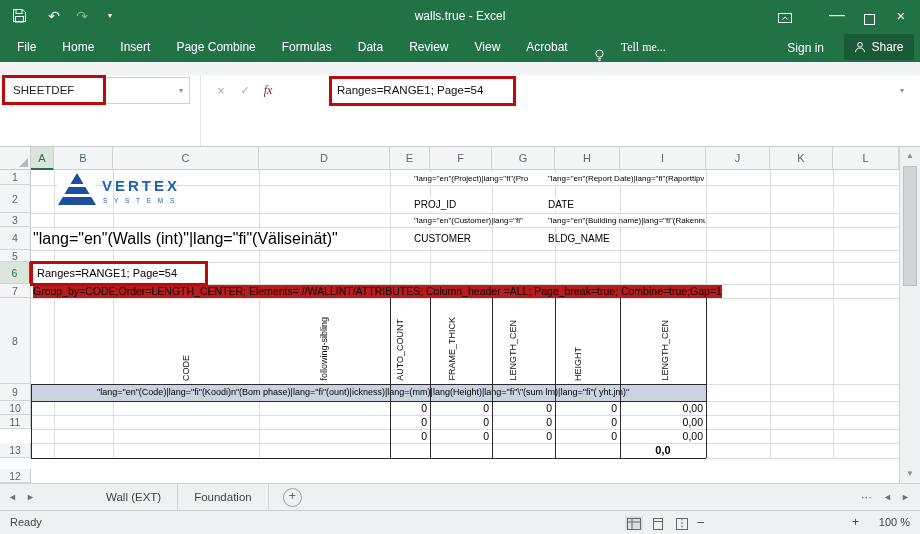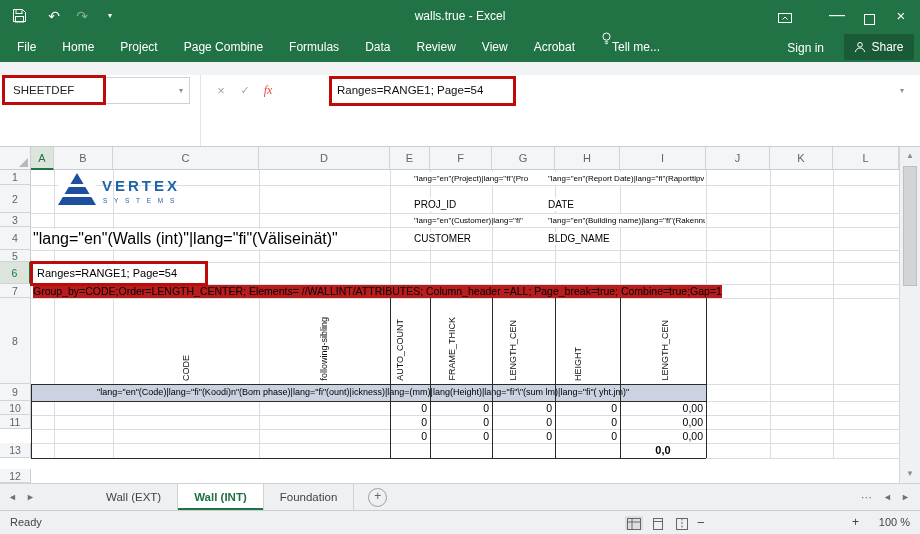--- a/index.html
+++ b/index.html
@@ -93,28 +93,28 @@
     </div>
     <div class="abs tb-btn" style="left:822px;top:0;width:30px;line-height:30px;">—</div>
     <div class="abs tb-btn" style="left:854px;top:11px;width:30px;"><span style="display:inline-block;width:9px;height:9px;border:1px solid #fff;"></span></div>
     <div class="abs tb-btn" style="left:886px;top:0;width:30px;line-height:32px;font-size:15px;">×</div>
   </div>
 
   <div class="abs ribbon">
     <div class="rtabs">
       <div class="rtab">File</div>
       <div class="rtab">Home</div>
-      <div class="rtab">Project</div>
+      <div class="rtab">Insert</div>
       <div class="rtab">Page Combine</div>
       <div class="rtab">Formulas</div>
       <div class="rtab">Data</div>
       <div class="rtab">Review</div>
       <div class="rtab">View</div>
       <div class="rtab">Acrobat</div>
-      <div class="rtab" style="display:flex;align-items:flex-start;gap:0;">
+      <div class="rtab" style="display:flex;align-items:flex-end;gap:16px;font-family:Liberation Serif, serif;">
         <span style="display:inline-flex;">
             <svg width="11" height="13" viewBox="0 0 11 13">
               <circle cx="5.5" cy="4.6" r="3.6" fill="none" stroke="#fff"></circle>
               <path d="M3.8 9.8 h3.4 M4.3 11.6 h2.4" stroke="#fff" fill="none"></path>
             </svg>
           </span>
         <span>Tell me...</span>
       </div>
     </div>
     <div class="abs tb-txt" style="right:96px;top:0;font-size:12px;">Sign in</div>
@@ -131,21 +131,21 @@
 
   <div class="abs fxregion"></div>
   <div class="abs fxstrip"></div>
   <div class="abs namebox">
     <span class="nb-text">SHEETDEF</span>
     <span class="nb-caret">▾</span>
   </div>
   <div class="abs" style="left:200px;top:75px;width:1px;height:71px;background:#e2e5e8;"></div>
   <div class="abs fxbtn" style="left:212px;width:18px;font-size:13px;">×</div>
   <div class="abs fxbtn" style="left:236px;width:18px;font-size:11px;">✓</div>
-  <div class="abs fxbtn" style="left:258px;width:20px;font-size:12px;color:#ef4444;font-family:'Liberation Serif',serif;font-style:italic;">fx</div>
+  <div class="abs fxbtn" style="left:258px;width:20px;font-size:12px;color:#7f1d1d;font-family:'Liberation Serif',serif;font-style:italic;">fx</div>
   <div class="abs fxtext">Ranges=RANGE1; Page=54</div>
   <div class="abs" style="left:892px;top:77px;width:20px;line-height:27px;text-align:center;font-size:8px;color:#8a9096;">▾</div>
 
   <div class="abs corner">
       <span class="corner-tri"></span>
     </div>
 
   <div class="abs colh sel" style="left:31px;width:23px;">A</div>
   <div class="abs colh" style="left:54px;width:59px;">B</div>
   <div class="abs colh" style="left:113px;width:146px;">C</div>
@@ -275,21 +275,20 @@
     <span class="varrow" style="top:1px;">▲</span>
     <span class="vthumb" style="top:19px;height:120px;"></span>
     <span class="varrow" style="bottom:1px;">▼</span>
   </div>
 
   <div class="abs tabbar">
     <span class="navarr" style="left:8px;">◄</span>
     <span class="navarr" style="left:26px;">►</span>
     <div class="stabs">
       <div class="stab">Wall (EXT)</div>
-      <div class="stab active">Wall (INT)</div>
       <div class="stab">Foundation</div>
       <div class="addsheet">+</div>
     </div>
     <span class="navarr" style="right:48px;font-size:11px;">⋯</span>
     <span class="navarr" style="right:28px;">◄</span>
     <span class="navarr" style="right:10px;">►</span>
   </div>
 
   <div class="abs statusbar">
     <span class="st-txt" style="left:10px;">Ready</span>

